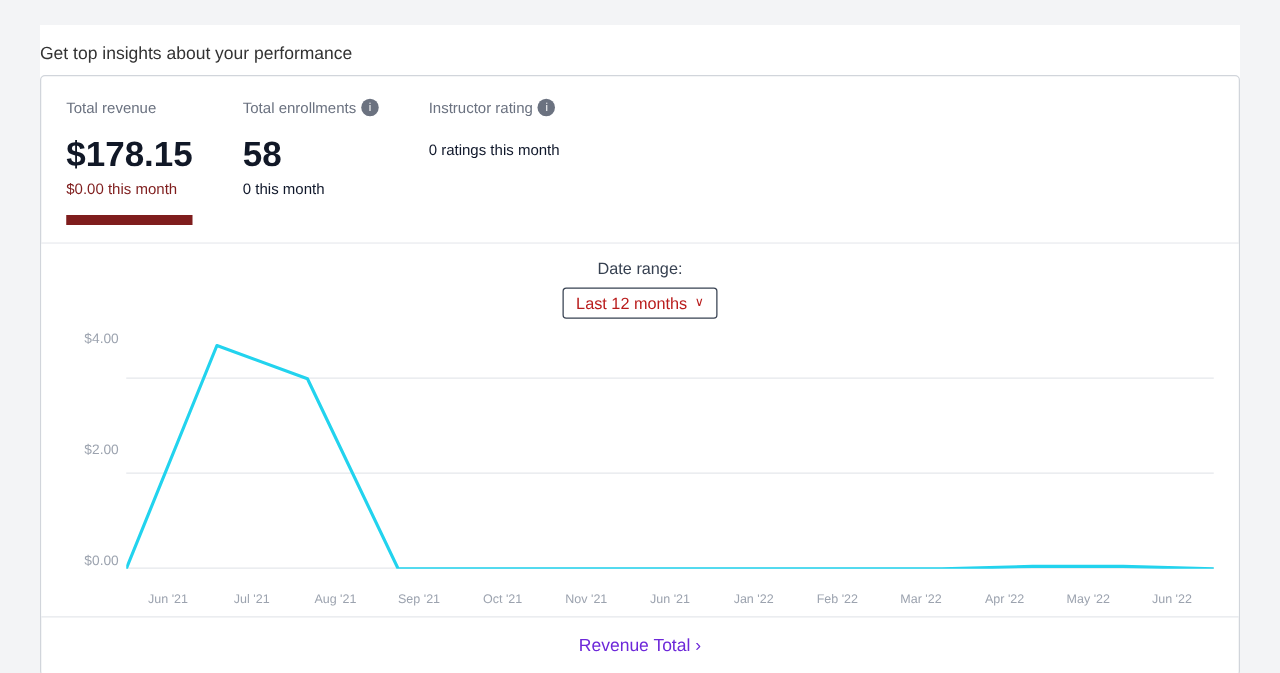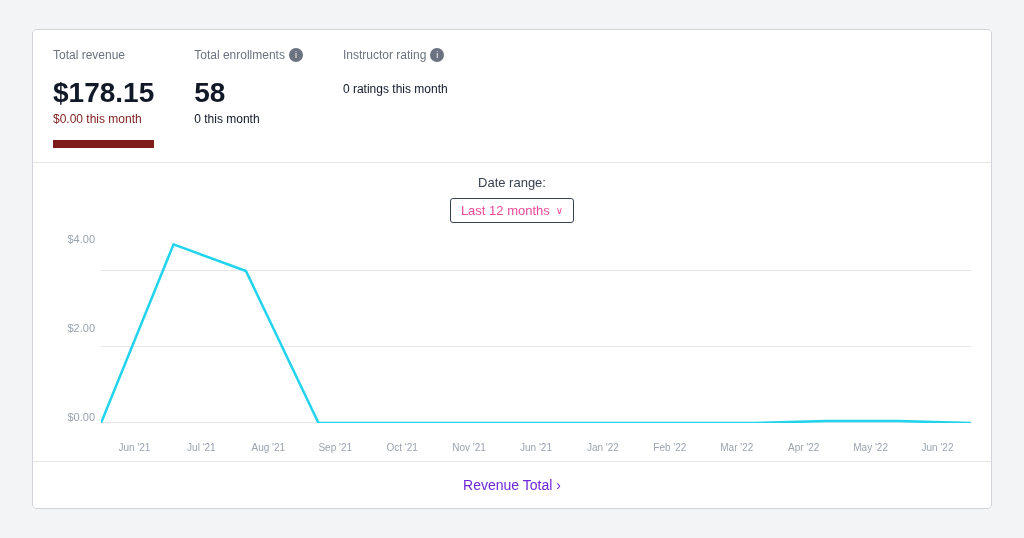--- a/index.html
+++ b/index.html
@@ -88,21 +88,21 @@
     }
     .date-range-label {
       font-size: 13px;
       color: #374151;
     }
     .date-range-btn {
       border: 1px solid #374151;
       border-radius: 3px;
       padding: 4px 10px;
       font-size: 13px;
-      color: #ec4899;
+      color: #b91c1c;
       background: #fff;
       cursor: pointer;
       display: flex;
       align-items: center;
       gap: 6px;
     }
     .date-range-btn .chevron {
       font-size: 10px;
     }
     .chart-container {
@@ -177,20 +177,21 @@
       display: inline-flex;
       align-items: center;
       gap: 4px;
       text-decoration: none;
     }
   </style>
 </head>
 <body>
 
 <div class="outer">
+  <div class="page-header">Get top insights about your performance</div>
   <div class="card">
 
     <div class="metrics-row">
 
       <div class="metric-item active">
         <div class="metric-label">
           <span>Total revenue</span>
         </div>
         <div class="metric-value">$178.15</div>
         <div class="metric-sub">$0.00 this month</div>

